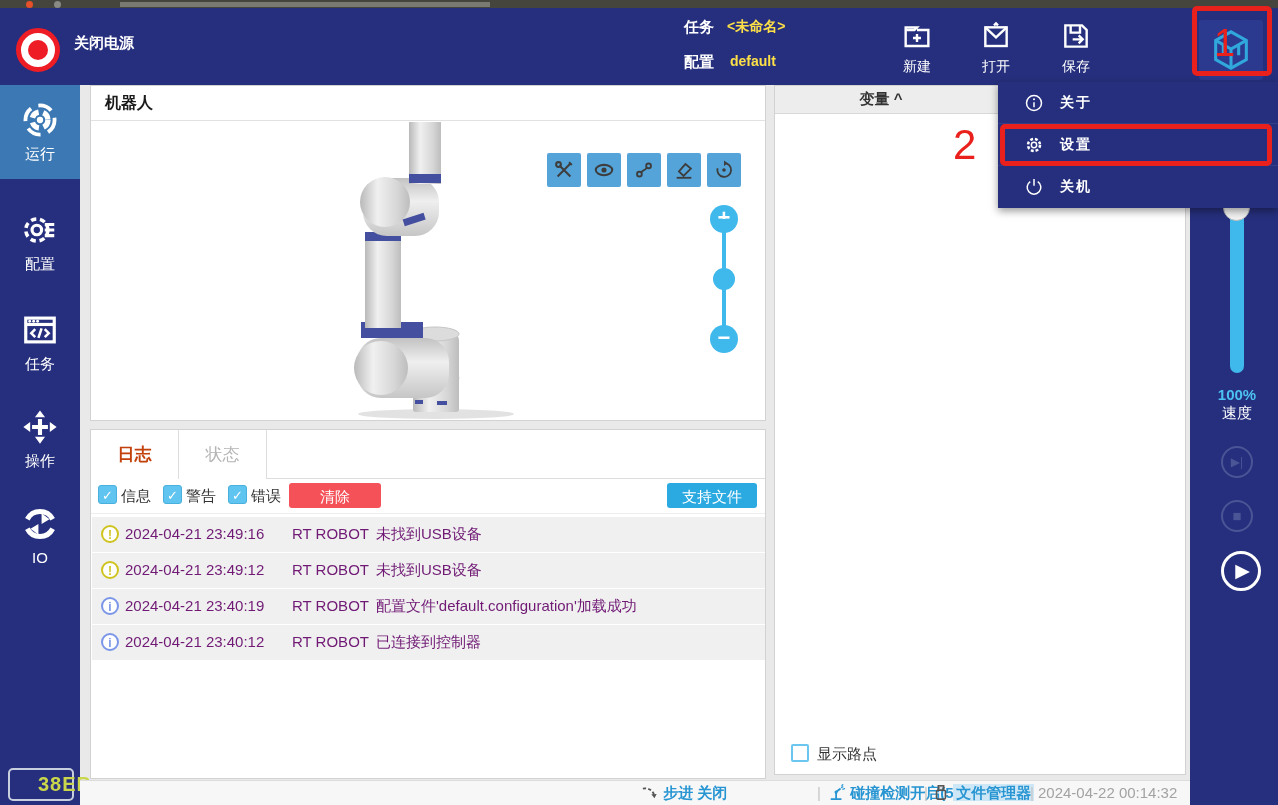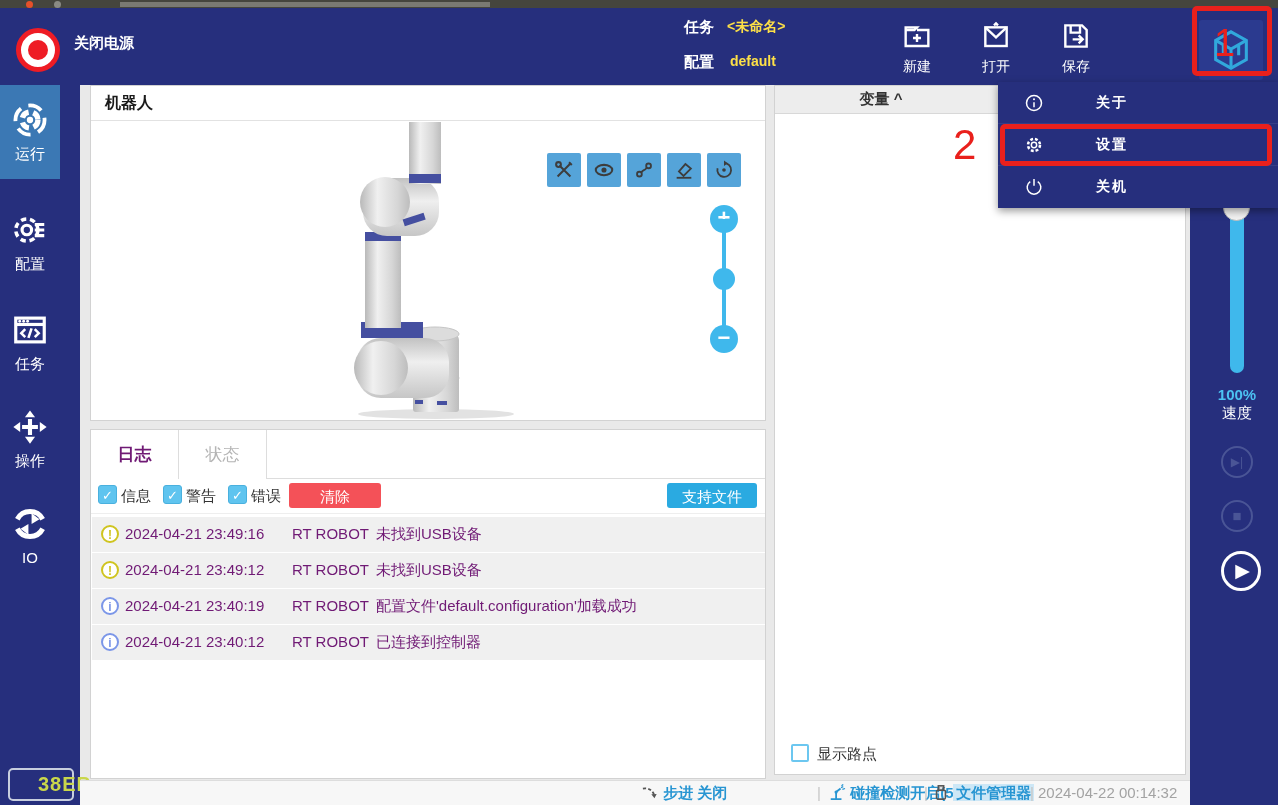--- a/index.html
+++ b/index.html
@@ -27,27 +27,27 @@
     border-radius:3px; display:flex; align-items:center; justify-content:center; }
 
   
   .anno-box { position:absolute; border:5px solid #e9201c; border-radius:5px; z-index:60; pointer-events:none; }
   .anno-num { position:absolute; color:#e9201c; z-index:61; font-weight:bold; pointer-events:none; }
 
   
   .menu { left:998px; top:82px; width:280px; height:126px; background:#262f7d; z-index:50;
     box-shadow:0 3px 8px rgba(0,0,0,.4); }
   .menu-item { position:relative; height:42px; display:flex; align-items:center; color:#fff;
-    border-bottom:1px solid rgba(255,255,255,.07); cursor:pointer;gap:36px; }
+    border-bottom:1px solid rgba(255,255,255,.07); cursor:pointer; }
   .menu-item svg { width:20px; height:20px; margin-left:26px; }
   .menu-item .lab { font-size:14px; font-weight:bold; margin-left:16px; letter-spacing:2px; }
 
   
   .sidebar { left:0; top:85px; width:80px; height:720px; background:#262f7d; }
-  .side-item { position:absolute; left:0; width:60px; height:94px; text-align:center; color:#fff; cursor:pointer; }
+  .side-item { position:absolute; left:0; width:80px; height:94px; text-align:center; color:#fff; cursor:pointer; }
   .side-item.active { background:#3b78b4; }
   .side-item svg { width:38px; height:38px; margin-top:16px; }
   .side-item .lab { font-size:15px; margin-top:2px; }
   .badge { position:absolute; left:8px; top:683px; width:66px; height:33px; border:2px solid #c7cede;
     border-radius:5px; color:#c9d64b; font-size:20px; font-weight:bold; text-align:center;
     line-height:29px; letter-spacing:1px;padding-left:28px; }
 
   
   .panel { background:#fff; border:1px solid #d2d2d2; }
   .robot-panel { left:90px; top:85px; width:676px; height:336px; }
@@ -62,21 +62,21 @@
   .zoomctl-btn { position:absolute; left:619px; width:28px; height:28px; border-radius:50%; background:#3fb8ec;
     color:#fff; font-size:22px; font-weight:bold; text-align:center; line-height:26px; cursor:pointer; }
   .zoom-track { position:absolute; left:631px; top:133px; width:4px; height:120px; background:#3fb8ec; }
   .zoom-knob { position:absolute; left:622px; top:182px; width:22px; height:22px; border-radius:50%; background:#3fb8ec; cursor:pointer; }
 
   
   .log-panel { left:90px; top:429px; width:676px; height:350px; }
   .tabs { position:absolute; left:0; top:0; right:0; height:49px; border-bottom:1px solid #ddd; }
   .tab { position:absolute; top:0; width:88px; height:49px; text-align:center; line-height:49px;
     font-size:17px; border-right:1px solid #ddd; cursor:pointer; background:#fff; }
-  .tab.on { color:#701a75; font-weight:bold; }
+  .tab.on { color:#c2410c; font-weight:bold; }
   .tab.off { color:#b5b5b5; }
   .filterrow { position:absolute; left:0; top:49px; right:0; height:35px; border-bottom:1px solid #eee; }
   .cb { position:absolute; top:6px; width:19px; height:19px; border-radius:3px; cursor:pointer; }
   .cb.checked { background:#5fc4ef; border:1px solid #49b0de; color:#fff; font-size:13px;
     text-align:center; line-height:19px; }
   .cb-lab { position:absolute; top:8px; font-size:15px; font-weight:normal; color:#333; }
   .btn { position:absolute; top:4px; height:25px; border-radius:3px; color:#fff; font-size:15px;
     text-align:center; line-height:27px; cursor:pointer; }
   .btn.red { background:#f45158; }
   .btn.blue { background:#2aaae1; }

